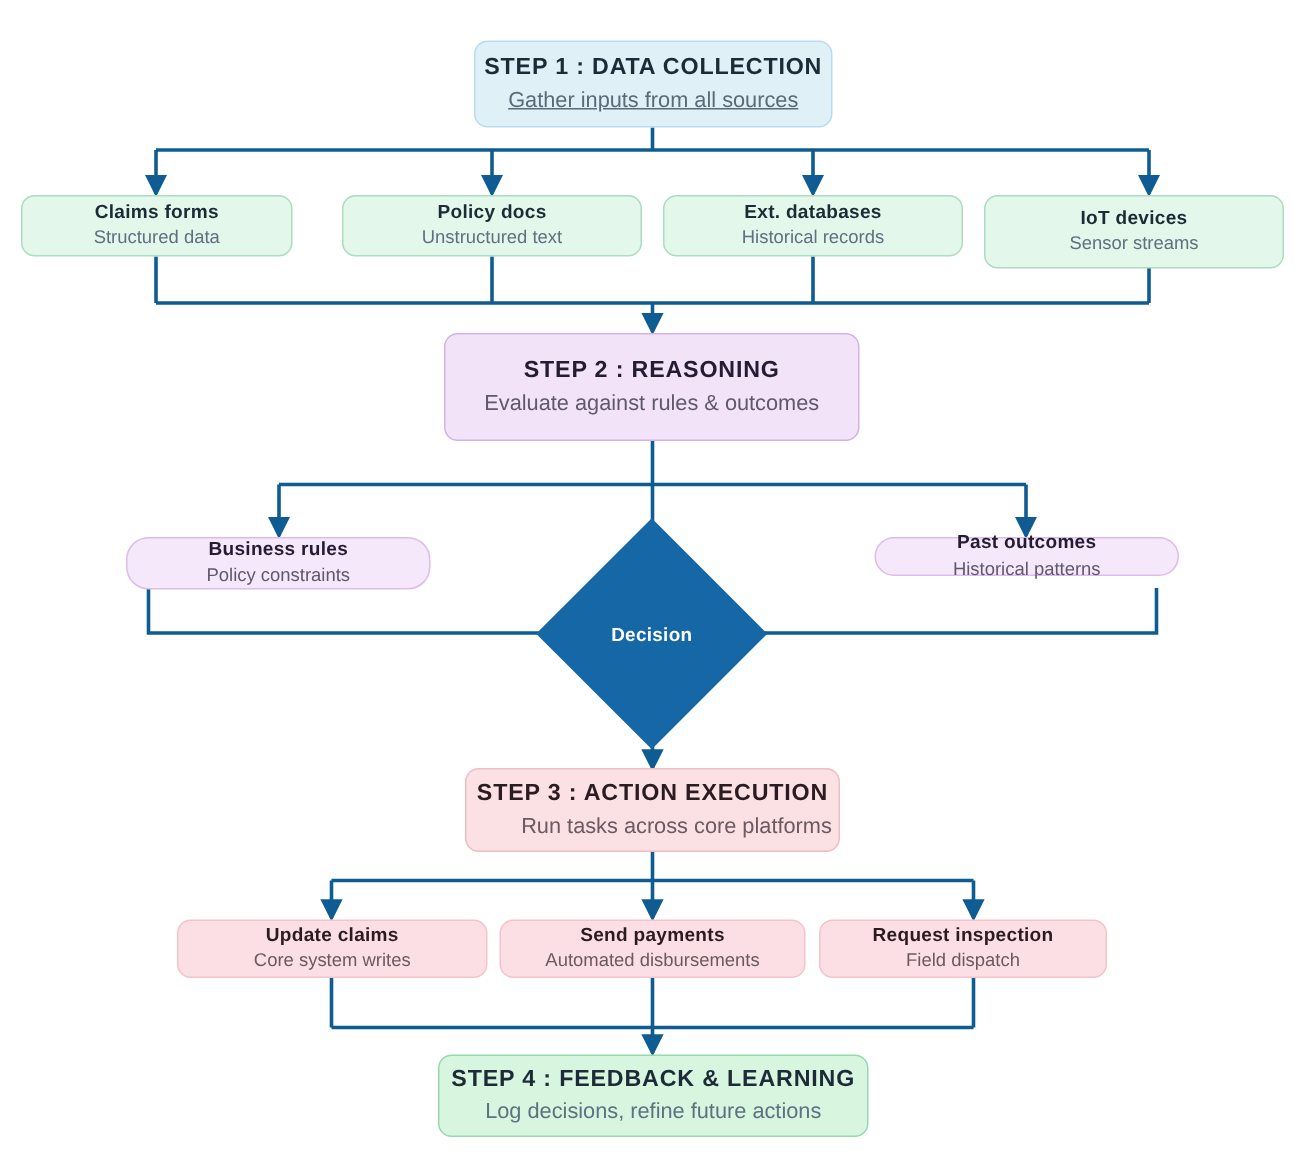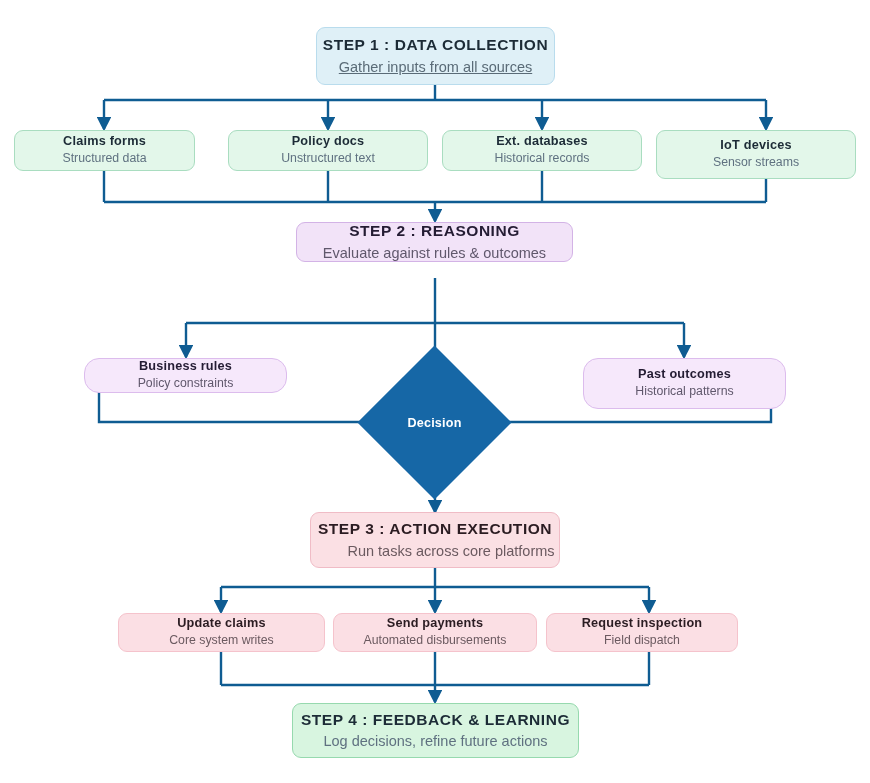--- a/index.html
+++ b/index.html
@@ -187,31 +187,31 @@
   <div class="node leaf pal-green" style="left:442px; top:130px; width:200px; height:41px;">
     <div class="t-title">Ext. databases</div>
     <div class="t-sub">Historical records</div>
   </div>
 
   <div class="node leaf pal-green" style="left:656px; top:130px; width:200px; height:49px;">
     <div class="t-title">IoT devices</div>
     <div class="t-sub">Sensor streams</div>
   </div>
 
-  <div class="node step pal-purple" style="left:296px; top:222px; width:277px; height:40px;">
+  <div class="node step pal-purple" style="left:296px; top:222px; width:277px; height:72px;">
     <div class="t-title">STEP 2 : REASONING</div>
     <div class="t-sub">Evaluate against rules &amp; outcomes</div>
   </div>
 
   <div class="node leaf pal-purple2" style="left:84px; top:358px; width:203px; height:35px;">
     <div class="t-title">Business rules</div>
     <div class="t-sub">Policy constraints</div>
   </div>
 
-  <div class="node leaf pal-purple2" style="left:583px; top:358px; width:203px; height:51px;">
+  <div class="node leaf pal-purple2" style="left:583px; top:358px; width:203px; height:26px;">
     <div class="t-title">Past outcomes</div>
     <div class="t-sub">Historical patterns</div>
   </div>
 
   <div id="decision" style="left:380px; top:368px; width:109px; height:109px;">
     <div class="dia"></div>
     <div class="dlabel">Decision</div>
   </div>
 
   <div class="node step pal-pink" style="left:310px; top:512px; width:250px; height:56px;">

